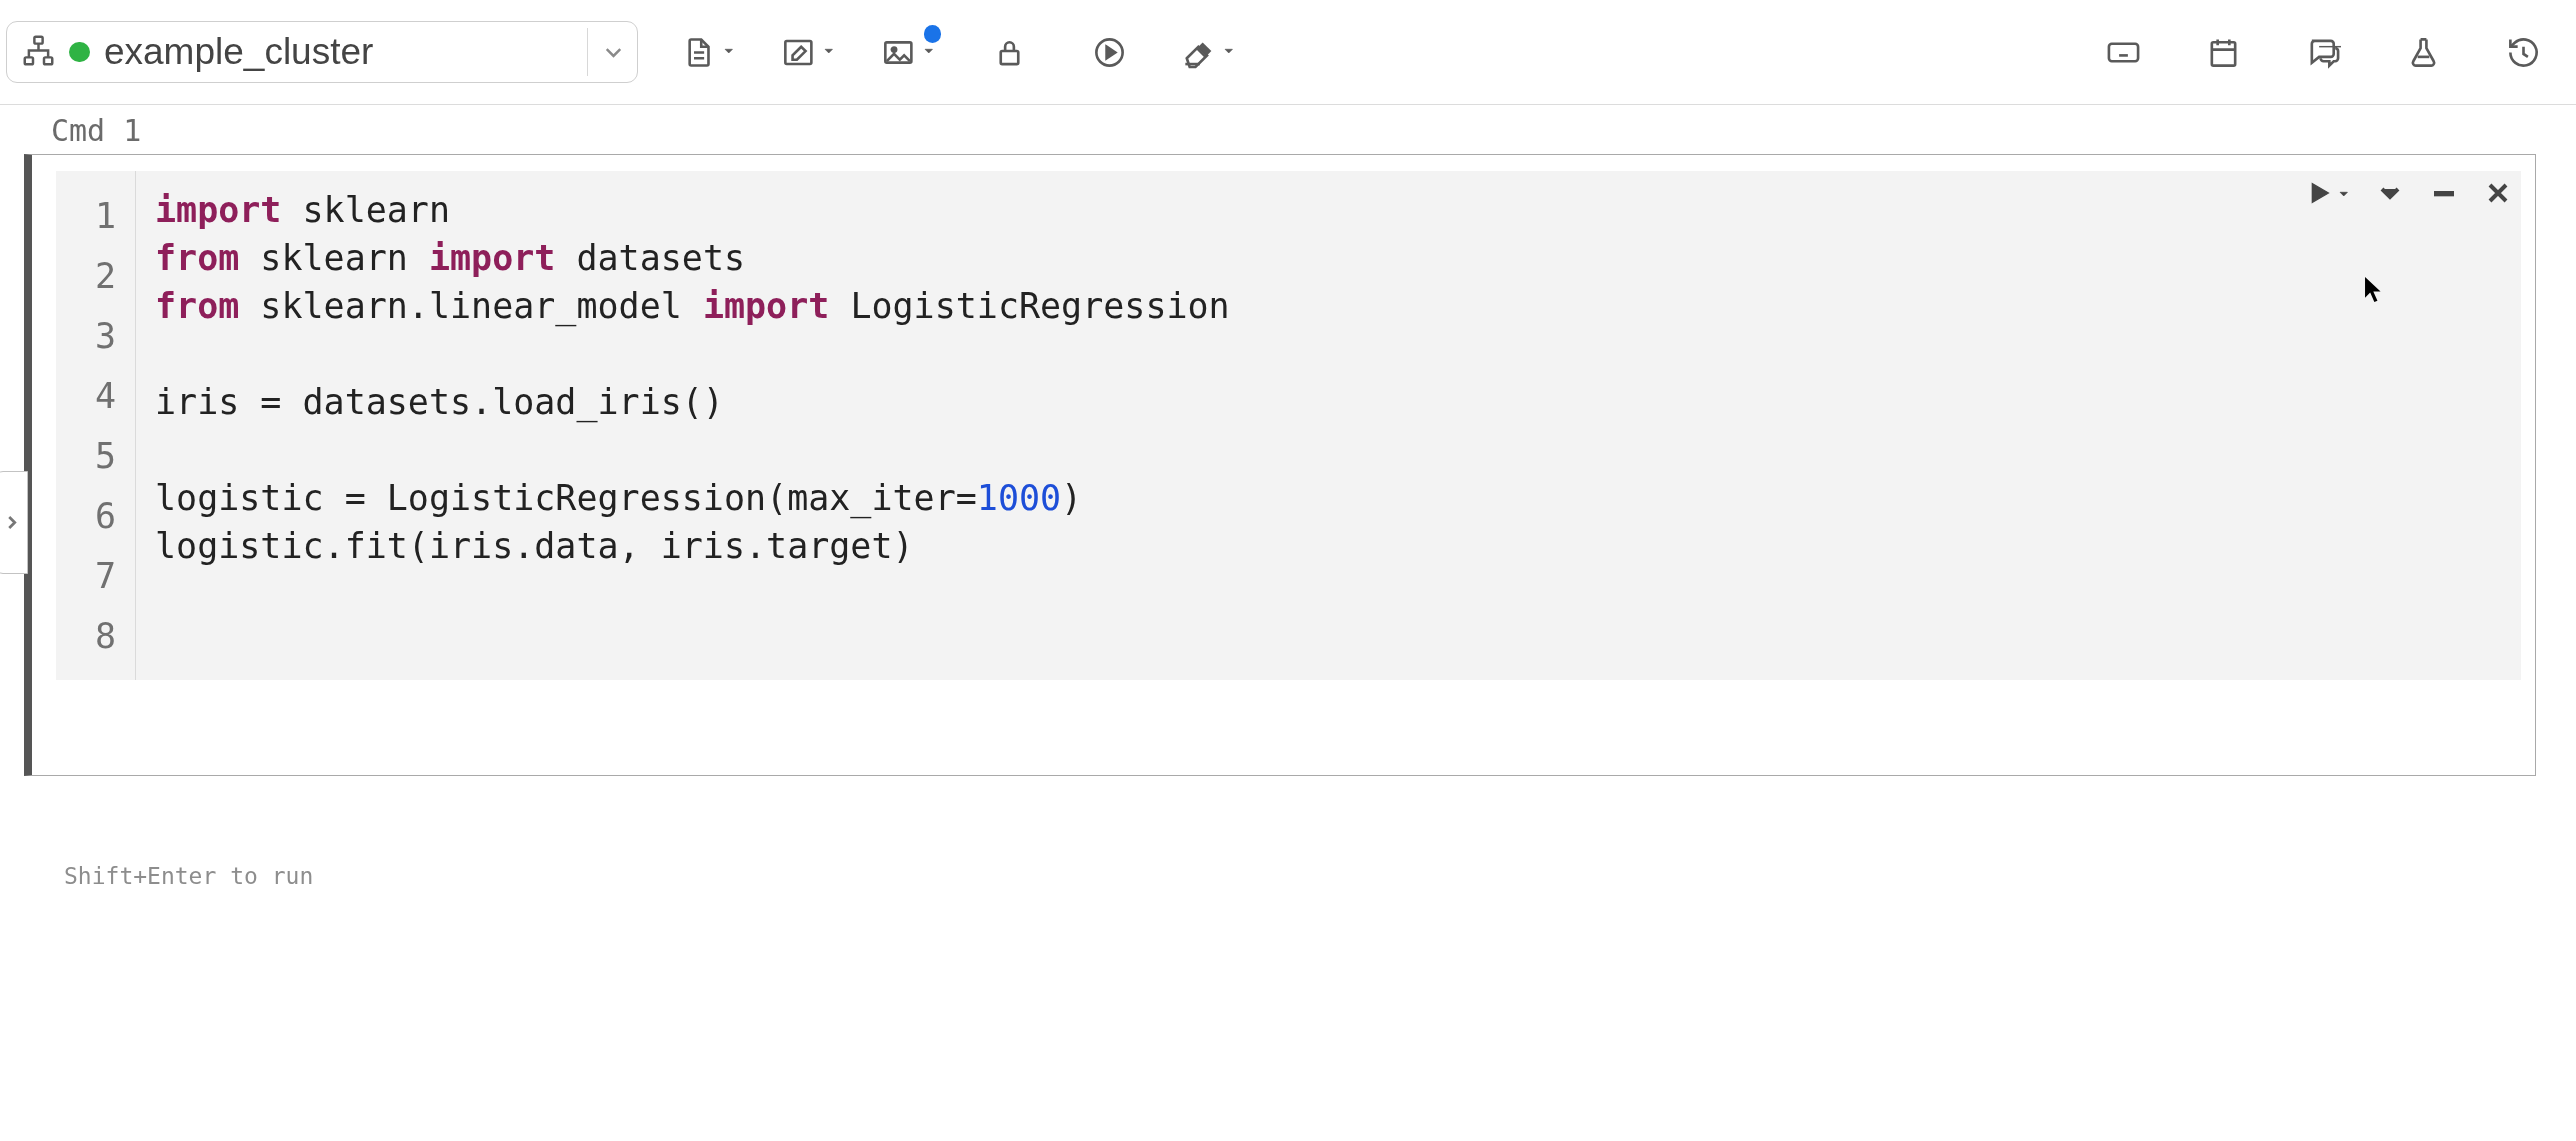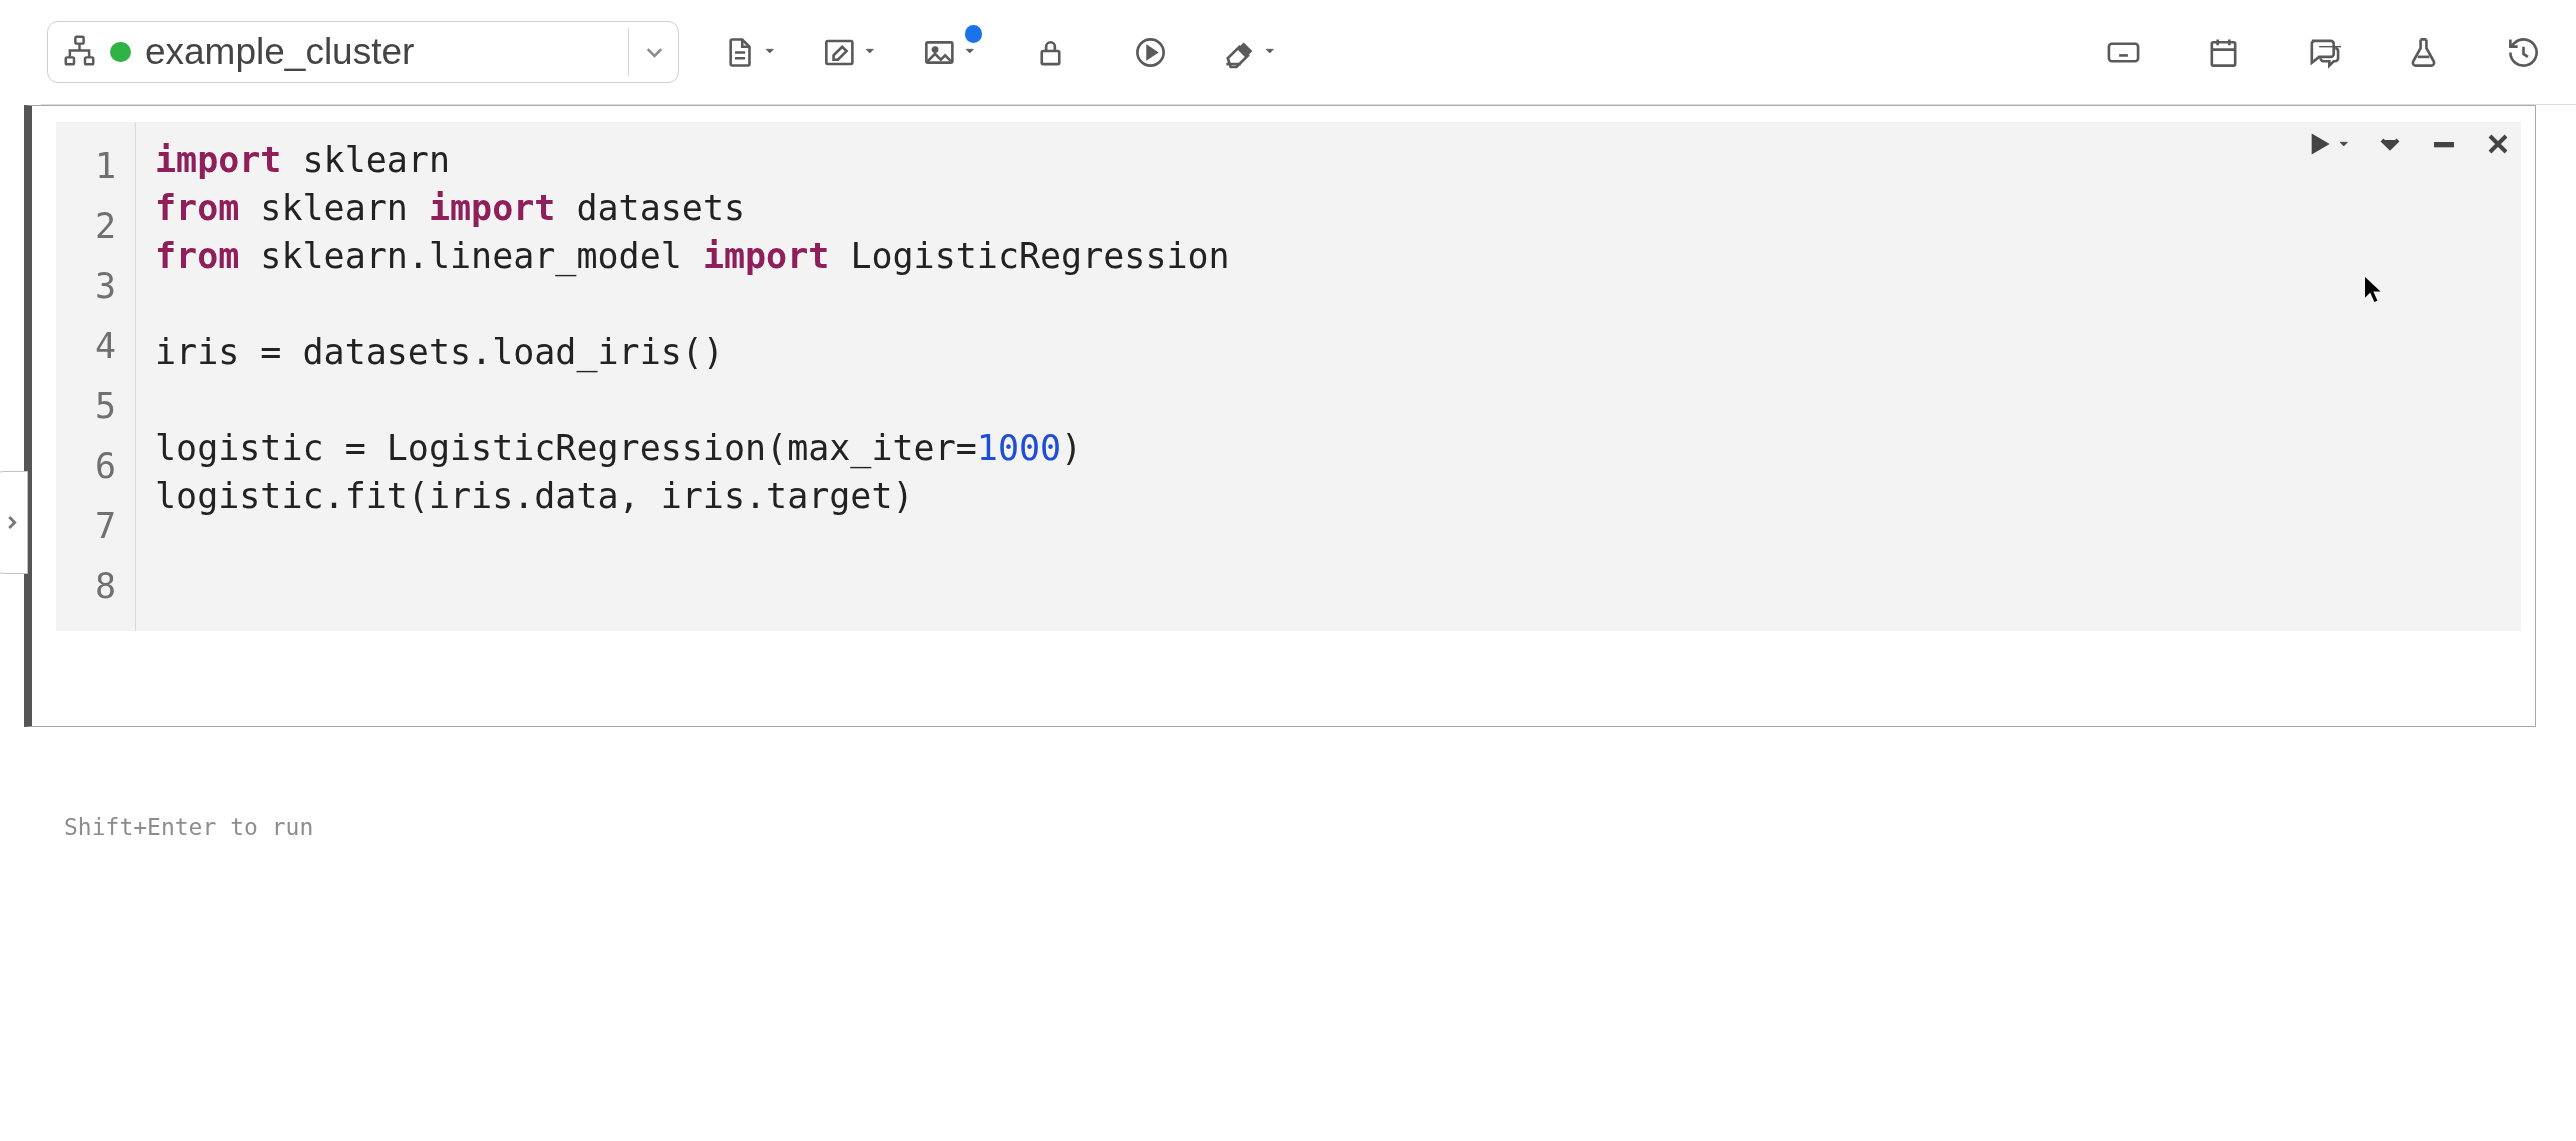--- a/index.html
+++ b/index.html
@@ -13,21 +13,20 @@
   }
 
   
   .toolbar {
     height: 105px;
     display: flex;
     align-items: center;
     padding: 0 24px 0 6.4px;
     border-bottom: 1.6px solid #dcdcdc;
     gap: 8px;
-    margin-left: 41px;
   }
   .cluster-box {
     display: flex;
     align-items: center;
     border: 0.8px solid #cfcfcf;
     border-radius: 11px;
     height: 62px;
     padding: 0 9.5px 0 14.3px;
     gap: 14.3px;
   }
@@ -289,20 +288,21 @@
   <div class="tbtn">
     <svg viewBox="0 0 24 24" fill="none" stroke="#5a5a5a" stroke-width="1.8">
       <path d="M3 12a9 9 0 1 0 3-6.7L3 8"></path>
       <path d="M3 3v5h5"></path>
         <path d="M12 8v5l3 2"></path>
     </svg>
   </div>
 </div>
 
 <div class="cell-wrap">
+  <div class="cmd-label">Cmd 1</div>
 
   <div class="cell">
 
     <div class="cell-toolbar">
       <span class="cell-btn">
         <svg viewBox="0 0 24 24">
             <path d="M7 5v14l12-7z"></path>
           </svg>
         <svg viewBox="0 0 24 24" style="width:17.5px;height:17.5px">
             <path d="M7 10l5 5 5-5z"></path>

